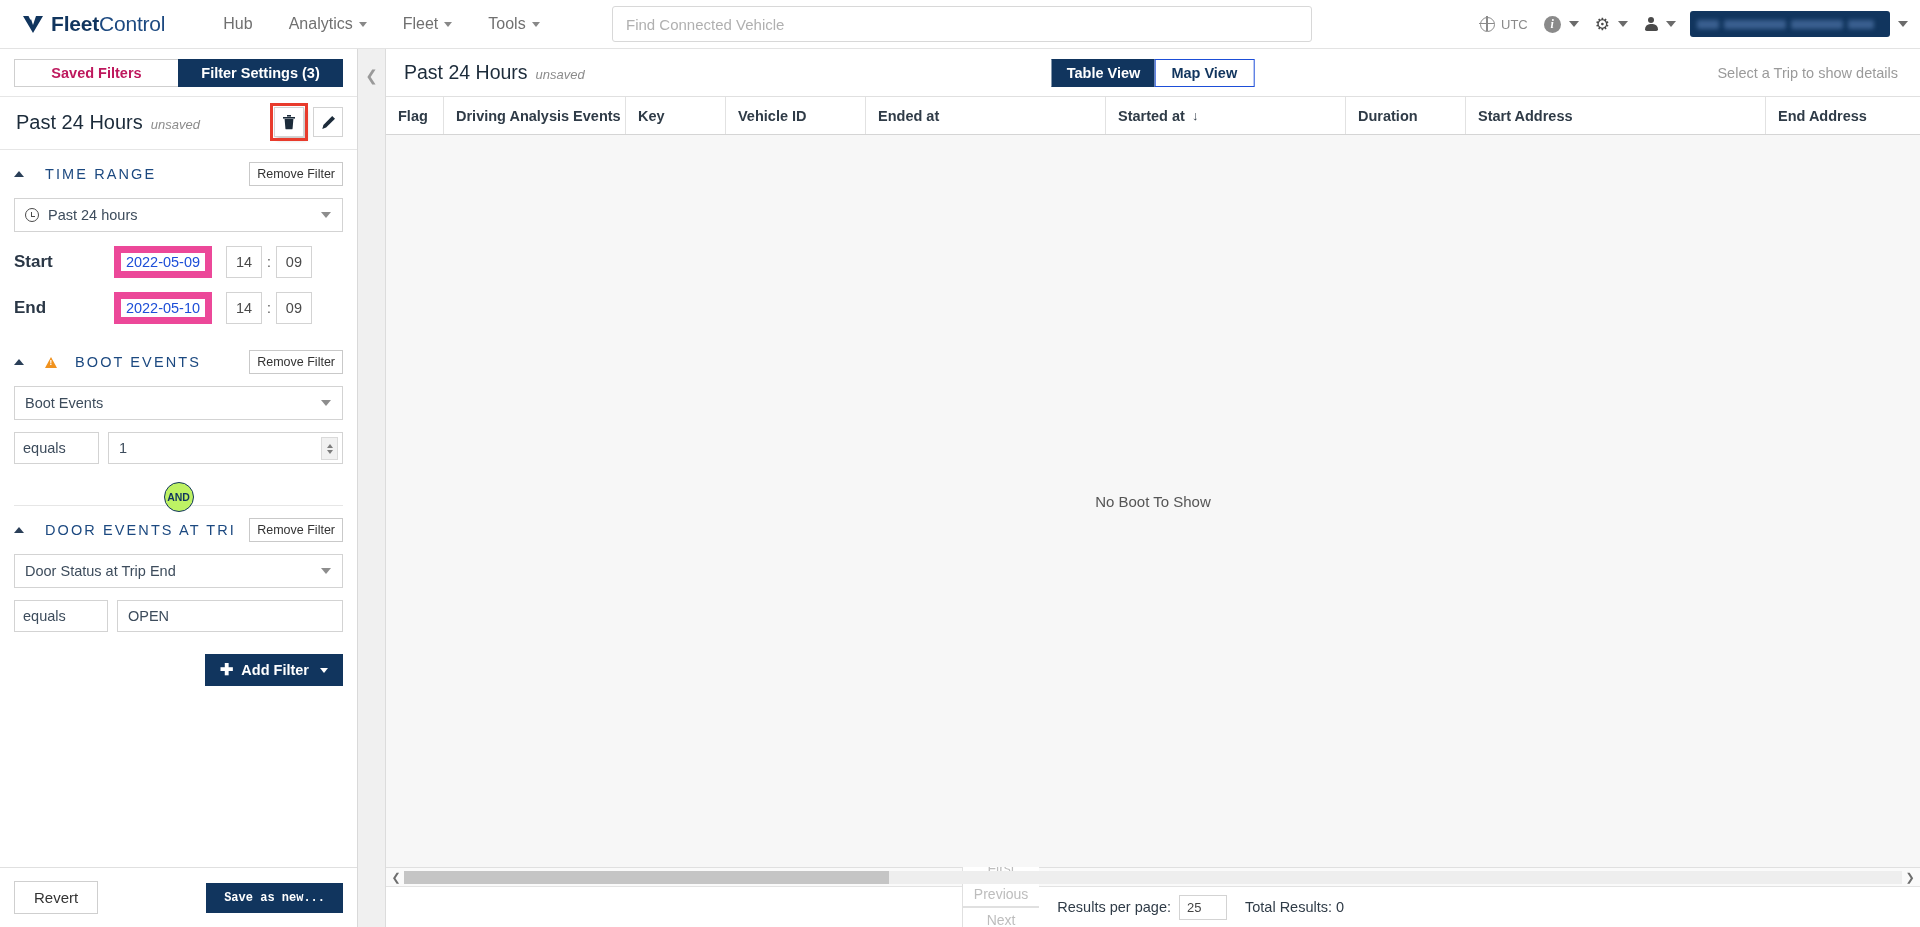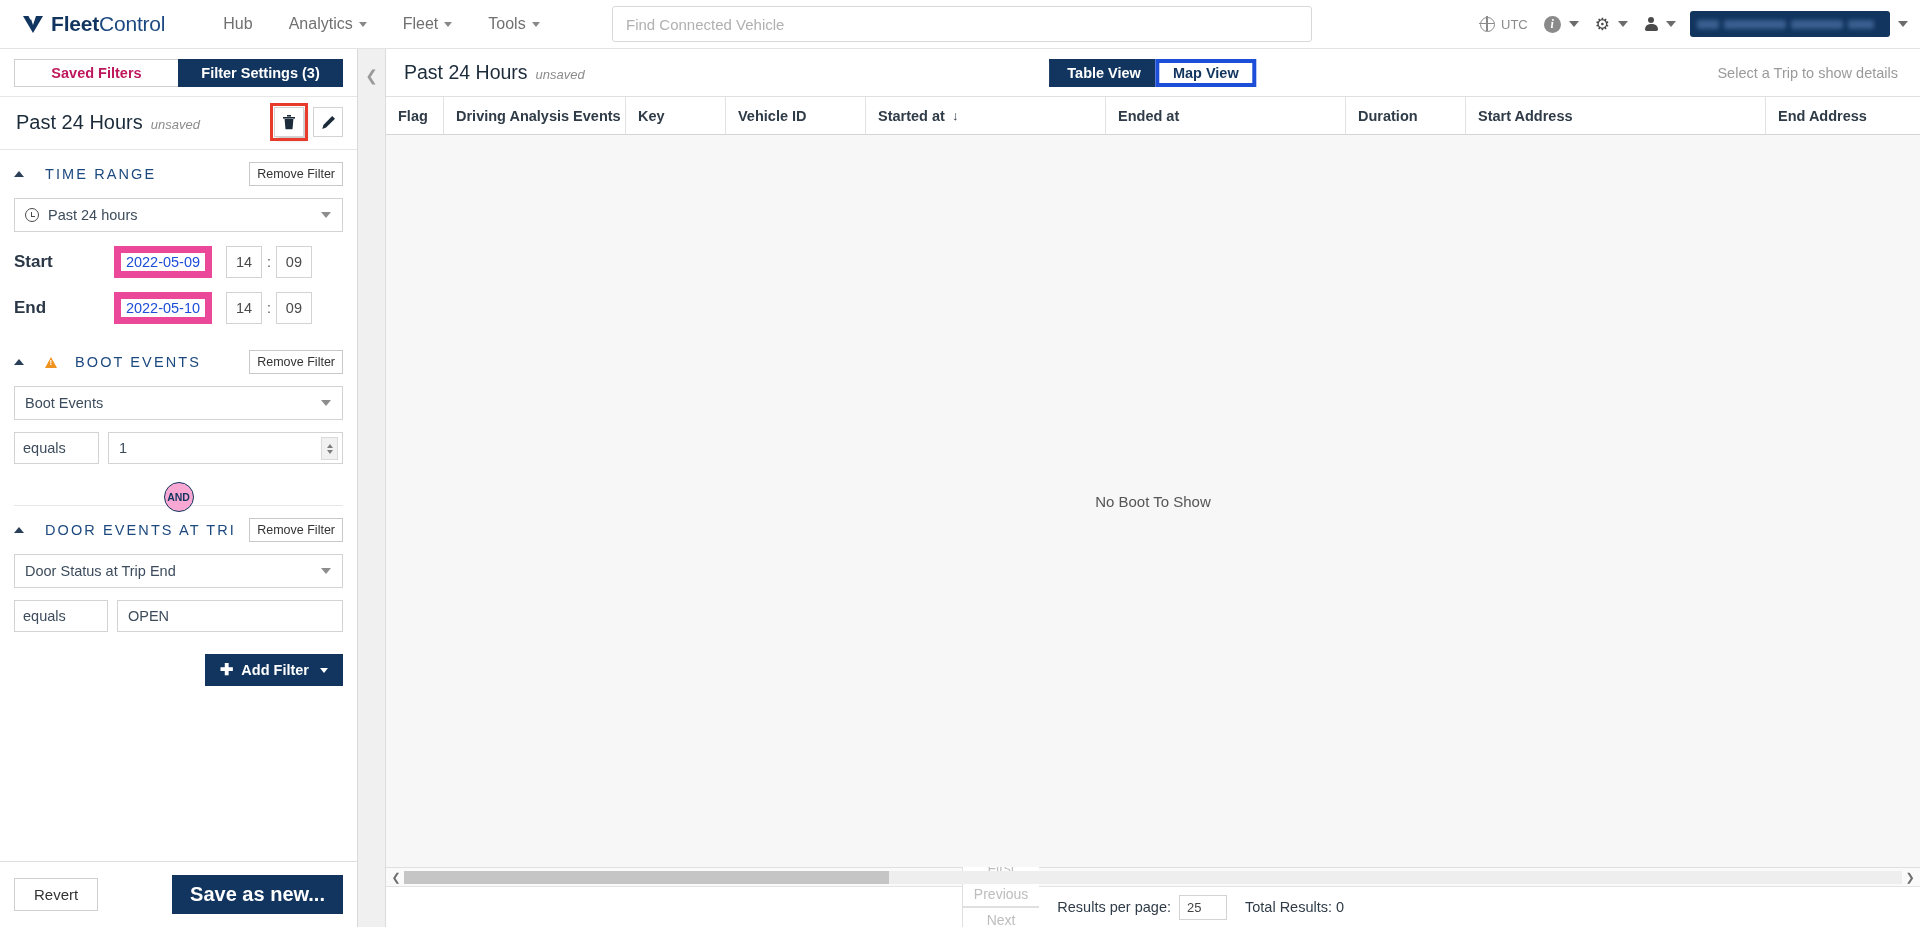--- a/index.html
+++ b/index.html
@@ -320,21 +320,21 @@
 
   .and-divider {
     position:relative;
     height: 28px;
     margin-top: 14px;
     border-bottom: 1px solid #e6e6e6;
   }
   .and-chip {
     position:absolute; left:50%; top:4px; transform:translateX(-50%);
     width:30px;height:30px;border-radius:50%;
-    border:1px solid #11355e; background:#f9a8d4;
+    border:1px solid #11355e; background:#bef264;
     display:flex;align-items:center;justify-content:center;
     font-size:10.5px; color:#11355e; font-weight:bold;
   }
 
   .addfilter-wrap { display:flex; justify-content:flex-end; padding: 22px 14px 0 14px;}
   .addfilter {
     background:#11355e; color:#fff;
     border:none; height:32px;
     padding: 0 15px;
     font-size:14.5px; font-weight:bold;
@@ -351,23 +351,23 @@
     display:flex; align-items:center; justify-content:space-between;
   }
   .revert-btn {
     border:1px solid #cfcfcf; background:#fff;
     font-size:15px; color:#333;
     padding: 7px 19px; cursor:pointer;
     font-family:"Liberation Sans",sans-serif;
   }
   .savenew-btn {
     background:#11355e; color:#fff; border:none;
-    font-size:20px; font-weight:bold;
+    font-size:12px; font-weight:bold;
     padding: 8px 18px; cursor:pointer;
-    font-family:Liberation Sans, sans-serif;
+    font-family:Liberation Mono, monospace;
     text-align:center;
   }
 
   
   #main { flex:1; display:flex; flex-direction:column; min-width:0; background:#fff; }
   .collapse-rail {
     width: 28px;
     background:#f0f0f0;
     border-right:1px solid #dcdcdc;
     display:flex; align-items:flex-start; justify-content:center;
@@ -391,21 +391,21 @@
     font-size:19.5px; color:#1c2b3a;
     display:flex; align-items:baseline; gap:8px;
   }
   .viewtabs {
     position:absolute; left: 50%; transform: translateX(-50%);
     display:flex;
   }
   .vtab {
     height:28px; min-width: 100px;
     display:flex;align-items:center;justify-content:center;
-    border:4px solid #1d4ed8;
+    border:1px solid #1d4ed8;
     font-size:14.5px; font-weight:bold;
     color:#11355e; background:#fff; cursor:pointer;
     padding: 0 14px;
   }
   .vtab.active { background:#11355e; color:#fff; border-color:#11355e; }
   .vtab:first-child { border-right:none; }
   .select-trip-note {
     position:absolute; right: 22px;
     font-size:14.5px; color:#9a9a9a;
   }
@@ -711,25 +711,25 @@
               <div class="th" style="width: 182px; flex: 0 0 182px;">
                 <span>Driving Analysis Events</span>
               </div>
               <div class="th" style="width: 100px; flex: 0 0 100px;">
                 <span>Key</span>
               </div>
               <div class="th" style="width: 140px; flex: 0 0 140px;">
                 <span>Vehicle ID</span>
               </div>
               <div class="th" style="width: 240px; flex: 0 0 240px;">
+                <span>Ended at</span>
+              </div>
+              <div class="th" style="width: 240px; flex: 0 0 240px;">
                 <span>Started at</span>
                 <span class="sortarrow">↓</span>
-              </div>
-              <div class="th" style="width: 240px; flex: 0 0 240px;">
-                <span>Ended at</span>
               </div>
               <div class="th" style="width: 120px; flex: 0 0 120px;">
                 <span>Duration</span>
               </div>
               <div class="th" style="width: 300px; flex: 0 0 300px;">
                 <span>Start Address</span>
               </div>
               <div class="th" style="width: 300px; flex: 0 0 300px;">
                 <span>End Address</span>
               </div>

